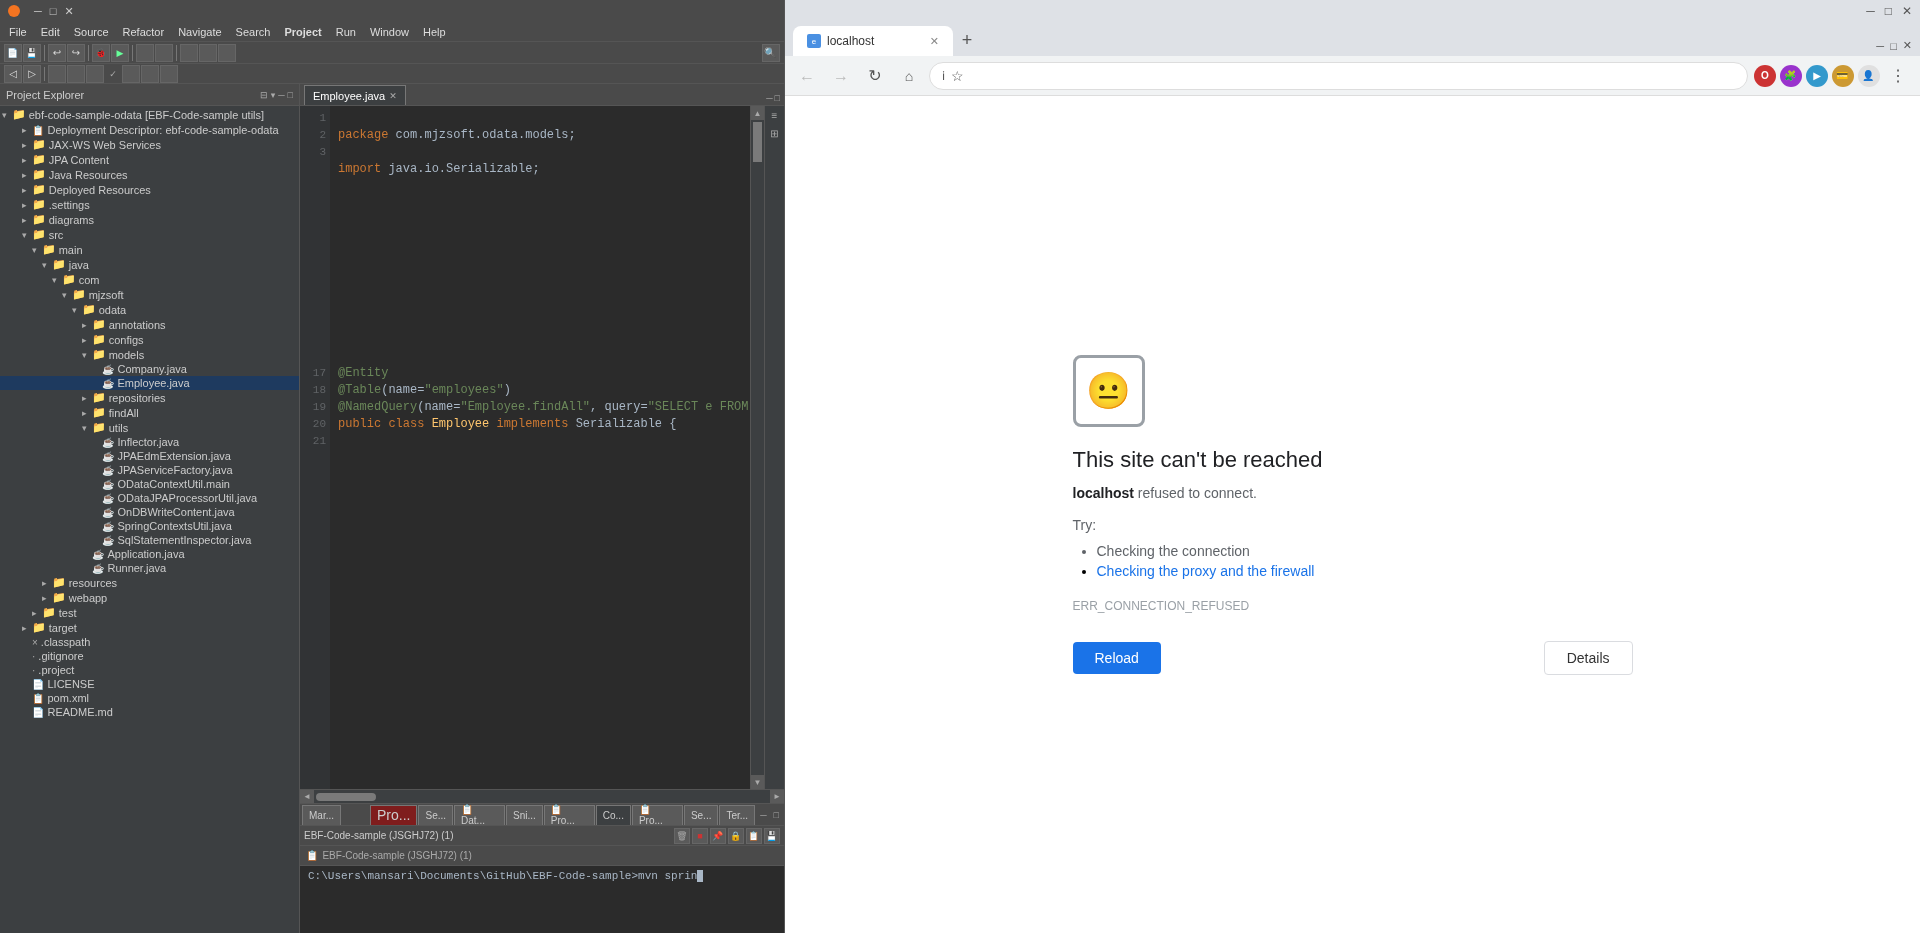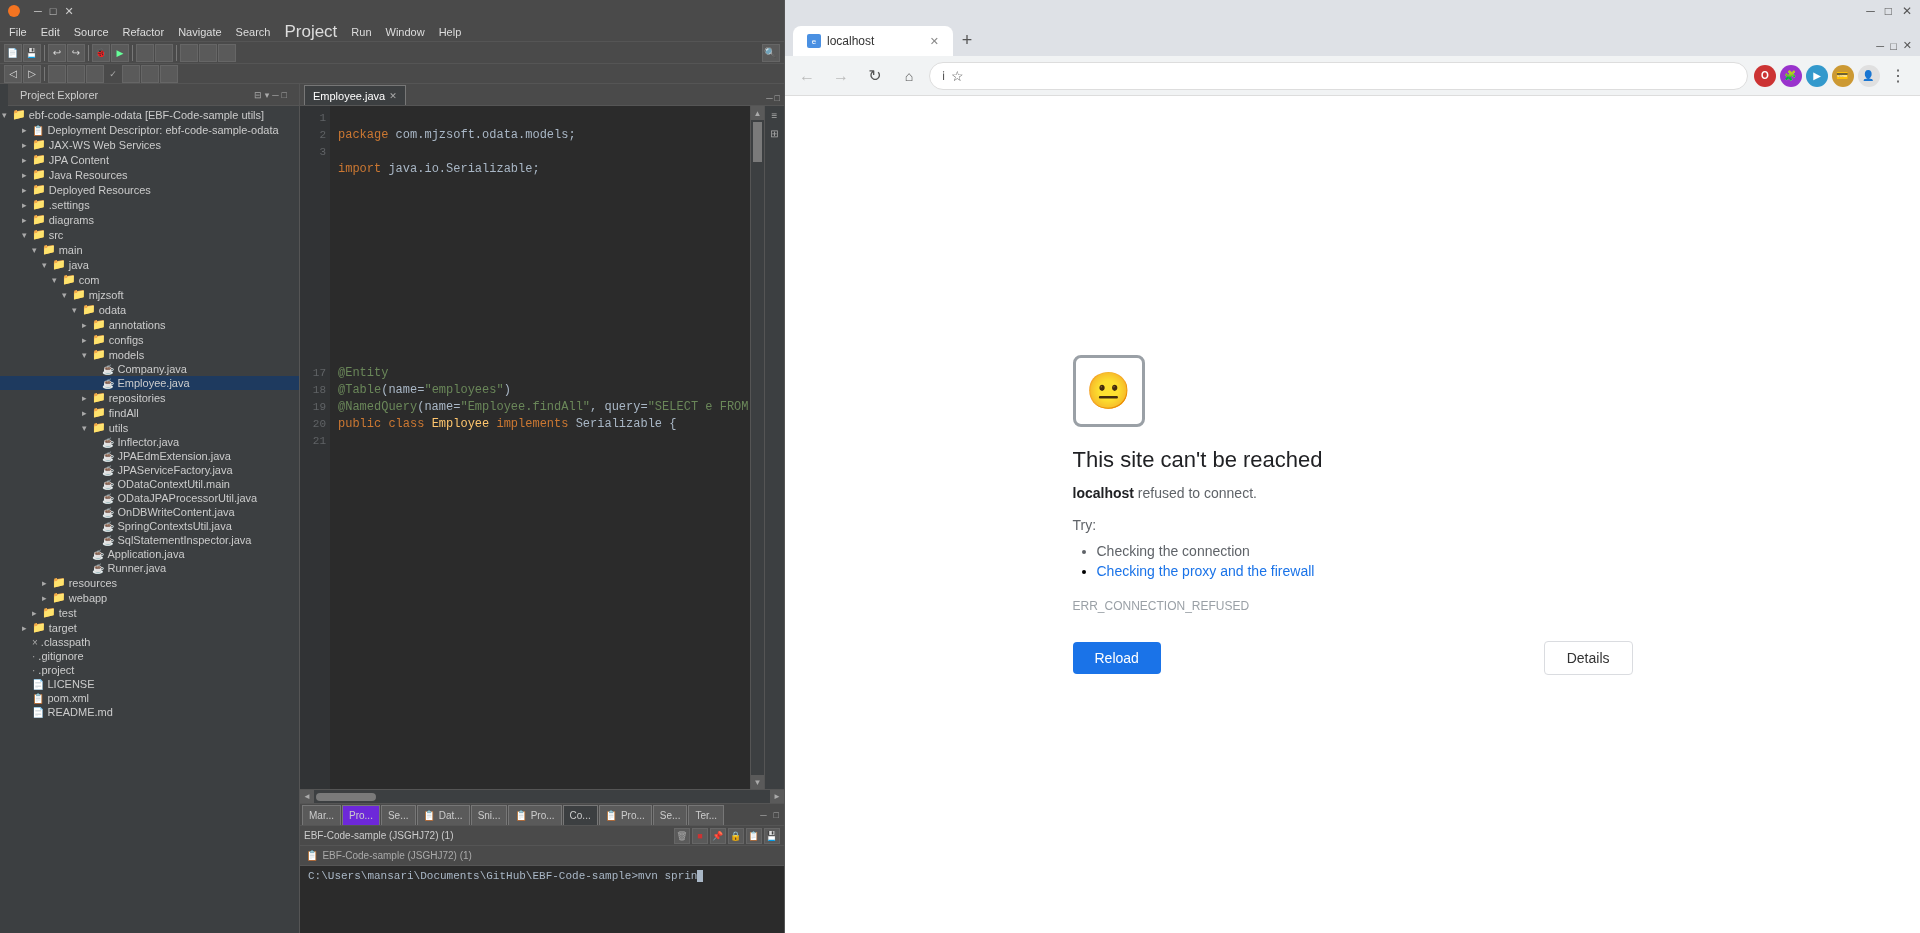--- a/index.html
+++ b/index.html
@@ -40,21 +40,21 @@
 
     <div style="width:785px; display:flex; flex-direction:column; background:#3c3f41; border-right:1px solid #555; flex-shrink:0; overflow:hidden;">
 
       <div style="height:20px; background:#4a4a4a; display:flex; align-items:center; padding:0 2px; flex-shrink:0; border-bottom:1px solid #555;">
         <span style="padding:2px 7px;font-size:11px;color:#ddd;cursor:pointer;">File</span>
         <span style="padding:2px 7px;font-size:11px;color:#ddd;cursor:pointer;">Edit</span>
         <span style="padding:2px 7px;font-size:11px;color:#ddd;cursor:pointer;">Source</span>
         <span style="padding:2px 7px;font-size:11px;color:#ddd;cursor:pointer;">Refactor</span>
         <span style="padding:2px 7px;font-size:11px;color:#ddd;cursor:pointer;">Navigate</span>
         <span style="padding:2px 7px;font-size:11px;color:#ddd;cursor:pointer;">Search</span>
-        <span style="padding:2px 7px;font-size:17px;color:#ddd;cursor:pointer;">Project</span>
+        <span style="padding:2px 7px;font-size:11px;color:#ddd;cursor:pointer;font-weight:bold;">Project</span>
         <span style="padding:2px 7px;font-size:11px;color:#ddd;cursor:pointer;">Run</span>
         <span style="padding:2px 7px;font-size:11px;color:#ddd;cursor:pointer;">Window</span>
         <span style="padding:2px 7px;font-size:11px;color:#ddd;cursor:pointer;">Help</span>
       </div>
 
       <div style="height:22px; background:#4a4a4a; display:flex; align-items:center; padding:0 4px; gap:1px; flex-shrink:0; border-bottom:1px solid #555;">
 
         <div style="display:flex;gap:1px;align-items:center;">
           <div style="width:18px;height:18px;background:#5a5a5a;display:flex;align-items:center;justify-content:center;font-size:9px;color:#ddd;cursor:pointer;border:1px solid #666;">📄</div>
           <div style="width:18px;height:18px;background:#5a5a5a;display:flex;align-items:center;justify-content:center;font-size:9px;color:#ddd;cursor:pointer;border:1px solid #666;">💾</div>
@@ -86,21 +86,21 @@
         <div style="width:18px;height:18px;background:#5a5a5a;cursor:pointer;border:1px solid #666;"></div>
         <div style="width:16px;height:16px;font-size:9px;color:#aaa;display:flex;align-items:center;justify-content:center;">✓</div>
         <div style="width:18px;height:18px;background:#5a5a5a;cursor:pointer;border:1px solid #666;"></div>
         <div style="width:18px;height:18px;background:#5a5a5a;cursor:pointer;border:1px solid #666;"></div>
         <div style="width:18px;height:18px;background:#5a5a5a;cursor:pointer;border:1px solid #666;"></div>
       </div>
 
       <div style="display:flex; flex:1; overflow:hidden;">
 
         <div style="width:300px; display:flex; flex-direction:column; border-right:1px solid #555; overflow:hidden;">
-          <div style="height:22px;background:#4a4a4a;display:flex;align-items:center;padding:0 12px;font-size:11px;color:#ccc;border-bottom:1px solid #555;flex-shrink:0;margin-left:8px;">
+          <div style="height:22px;background:#4a4a4a;display:flex;align-items:center;padding:0 6px;font-size:11px;color:#ccc;border-bottom:1px solid #555;flex-shrink:0;">
             <span style="flex:1;">Project Explorer</span>
             <div style="display:flex;gap:3px;">
               <span style="font-size:9px;color:#aaa;cursor:pointer;">⊟</span>
               <span style="font-size:9px;color:#aaa;cursor:pointer;">▾</span>
               <span style="font-size:9px;color:#aaa;cursor:pointer;">─</span>
               <span style="font-size:9px;color:#aaa;cursor:pointer;">□</span>
             </div>
           </div>
           <div style="flex:1;overflow:auto;background:#3c3f41;">
 
@@ -367,21 +367,21 @@
             <div style="flex:1;height:8px;margin:0 2px;background:#3c3f41;">
               <div style="width:60px;height:8px;background:#7a7a7a;border-radius:4px;cursor:grab;"></div>
             </div>
             <div style="width:14px;height:14px;background:#5a5a5a;display:flex;align-items:center;justify-content:center;font-size:8px;color:#aaa;cursor:pointer;">►</div>
           </div>
 
           <div style="height:130px;display:flex;flex-direction:column;border-top:1px solid #555;flex-shrink:0;">
 
             <div style="height:22px;background:#4a4a4a;display:flex;align-items:center;padding:0 2px;gap:1px;flex-shrink:0;border-bottom:1px solid #555;overflow:hidden;">
               <div style="height:20px;background:#5a5a5a;border:1px solid #777;border-bottom:none;padding:0 6px;font-size:10px;color:#ccc;display:flex;align-items:center;cursor:pointer;">Mar...</div>
-              <div style="height:20px;background:#6d28d9;border:1px solid #777;border-bottom:none;padding:0 6px;font-size:10px;color:#ccc;display:flex;align-items:center;cursor:pointer;">Pro...</div>
+              <div style="height:20px;background:#7f1d1d;border:1px solid #777;border-bottom:none;padding:0 6px;font-size:14px;color:#ccc;display:flex;align-items:center;cursor:pointer;margin-left:28px;">Pro...</div>
               <div style="height:20px;background:#5a5a5a;border:1px solid #777;border-bottom:none;padding:0 6px;font-size:10px;color:#ccc;display:flex;align-items:center;cursor:pointer;">Se...</div>
               <div style="height:20px;background:#5a5a5a;border:1px solid #777;border-bottom:none;padding:0 6px;font-size:10px;color:#ccc;display:flex;align-items:center;cursor:pointer;">📋 Dat...</div>
               <div style="height:20px;background:#5a5a5a;border:1px solid #777;border-bottom:none;padding:0 6px;font-size:10px;color:#ccc;display:flex;align-items:center;cursor:pointer;">Sni...</div>
               <div style="height:20px;background:#5a5a5a;border:1px solid #777;border-bottom:none;padding:0 6px;font-size:10px;color:#ccc;display:flex;align-items:center;cursor:pointer;">📋 Pro...</div>
               <div style="height:20px;background:#3c3f41;border:1px solid #777;border-bottom:none;padding:0 6px;font-size:10px;color:#ccc;display:flex;align-items:center;cursor:pointer;">Co...</div>
               <div style="height:20px;background:#5a5a5a;border:1px solid #777;border-bottom:none;padding:0 6px;font-size:10px;color:#ccc;display:flex;align-items:center;cursor:pointer;">📋 Pro...</div>
               <div style="height:20px;background:#5a5a5a;border:1px solid #777;border-bottom:none;padding:0 6px;font-size:10px;color:#ccc;display:flex;align-items:center;cursor:pointer;">Se...</div>
               <div style="height:20px;background:#5a5a5a;border:1px solid #777;border-bottom:none;padding:0 6px;font-size:10px;color:#ccc;display:flex;align-items:center;cursor:pointer;">Ter...</div>
               <div style="flex:1;"></div>
               <div style="font-size:9px;color:#aaa;cursor:pointer;padding:0 3px;">─</div>

